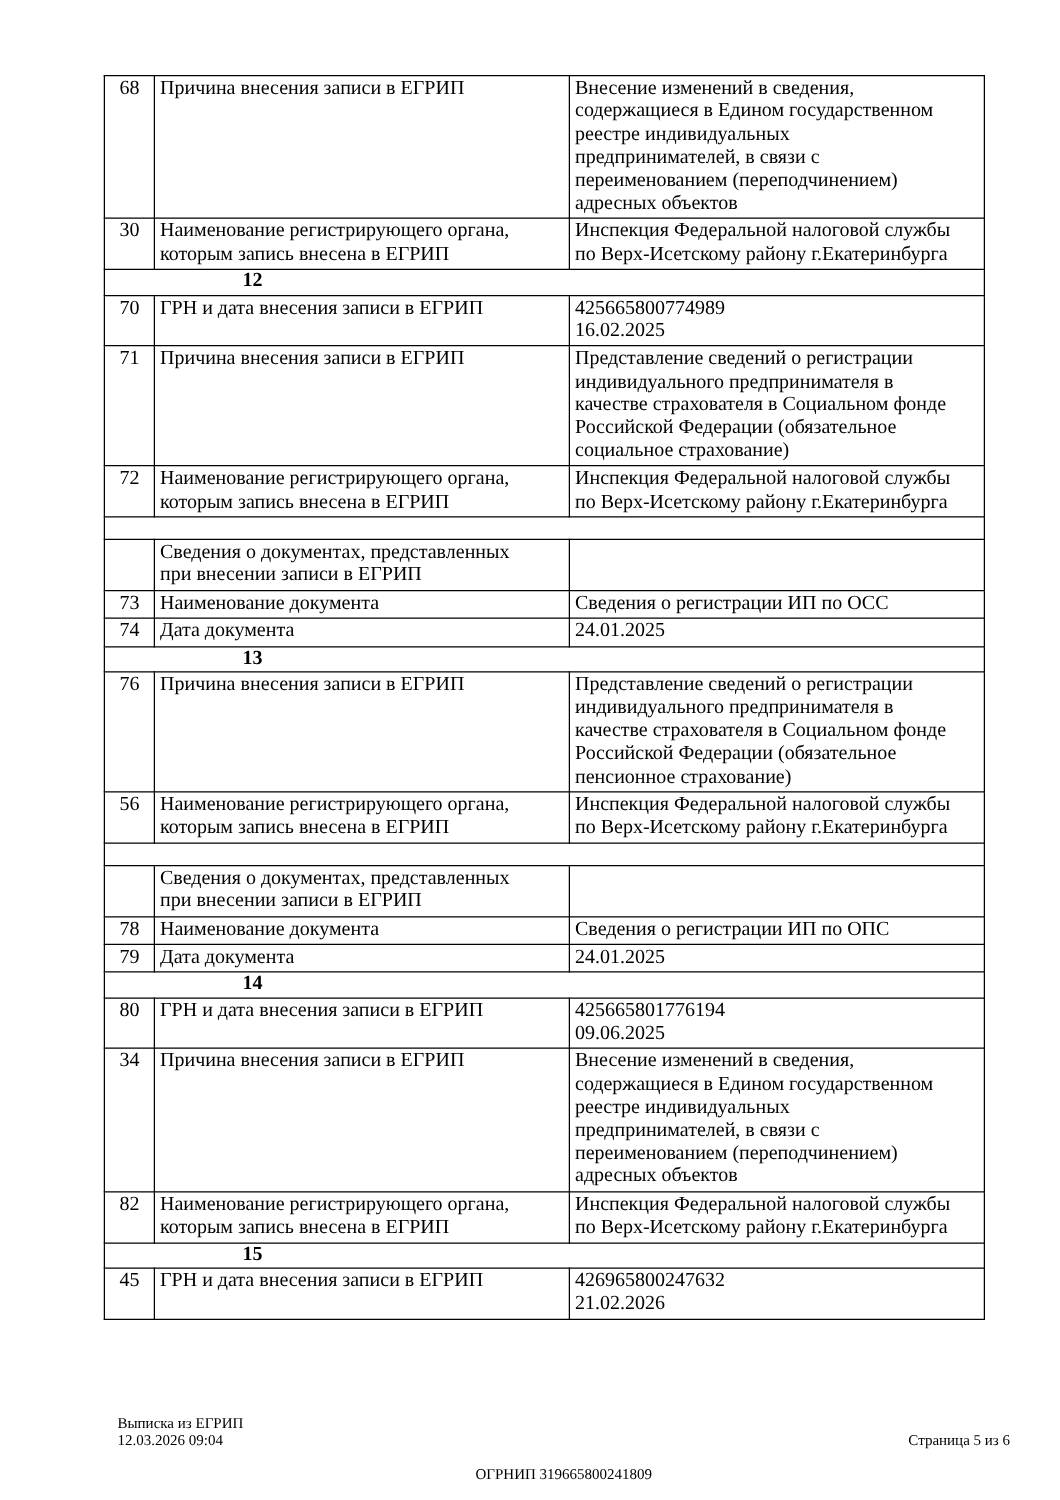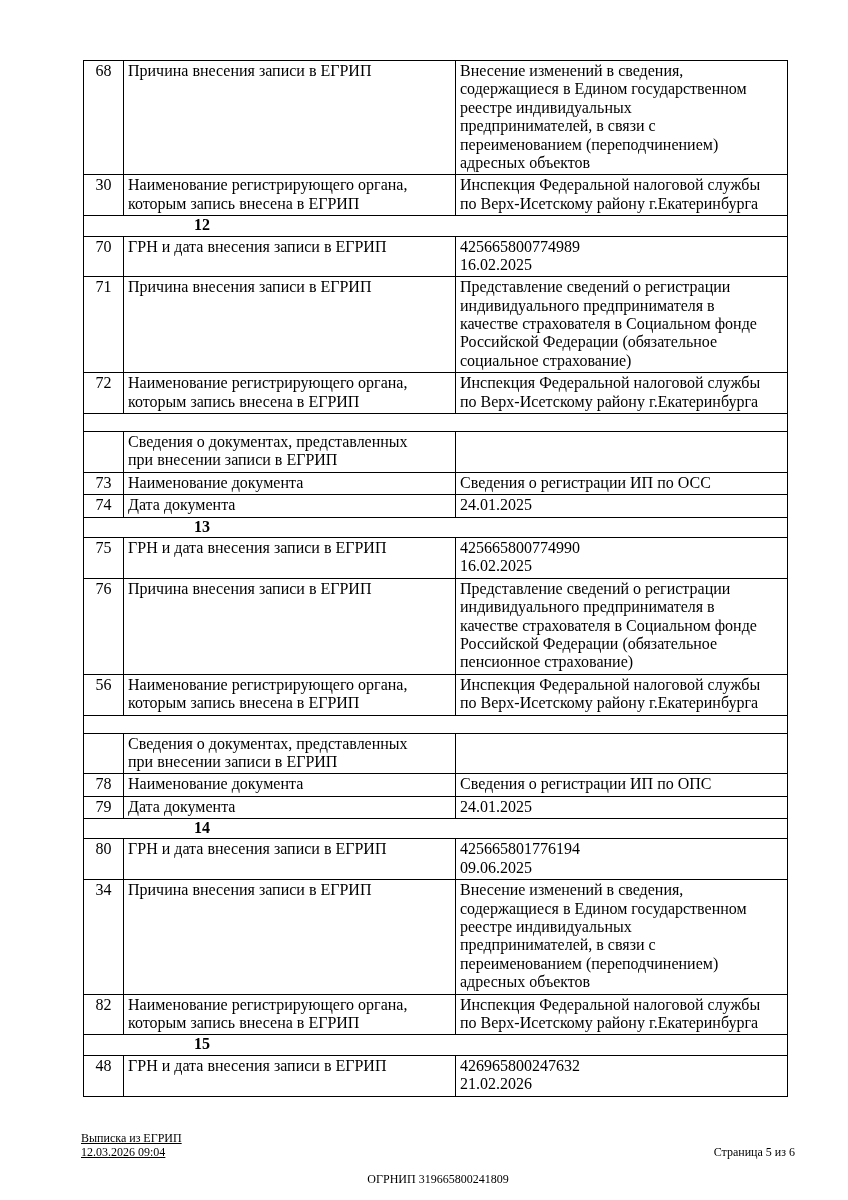--- a/index.html
+++ b/index.html
@@ -39,25 +39,24 @@
     height: 20px;
     padding: 0 0 1px 110px; 
     white-space: nowrap;
   }
   .doc-table tr.spacer td {
     height: 18px;
     padding: 0;
   }
   .footer {
     position: absolute;
-    left: 81px; top: 1131px;
+    left: 94px; top: 1131px;
     width: 714px;
     font-size: 12px;
     line-height: 14px;
-    text-decoration: underline;
   }
   .footer-center {
     position: absolute;
     left: 0; right: 0; top: 14px;
     text-align: center;
     margin-top: 27px;
   }
   .footer-right {
     position: absolute;
     right: 0; top: 14px;
@@ -131,26 +130,20 @@
     </tr>
     <tr>
       <td class="num">74</td>
       <td>Дата документа</td>
       <td>24.01.2025</td>
     </tr>
     <tr class="section">
       <td colspan="3">13</td>
     </tr>
     <tr>
-      <td class="num">75</td>
-      <td>ГРН и дата внесения записи в ЕГРИП</td>
-      <td>425665800774990
-16.02.2025</td>
-    </tr>
-    <tr>
       <td class="num">76</td>
       <td>Причина внесения записи в ЕГРИП</td>
       <td>Представление сведений о регистрации
 индивидуального предпринимателя в
 качестве страхователя в Социальном фонде
 Российской Федерации (обязательное
 пенсионное страхование)</td>
     </tr>
     <tr>
       <td class="num">56</td>
@@ -201,21 +194,21 @@
       <td class="num">82</td>
       <td>Наименование регистрирующего органа,
 которым запись внесена в ЕГРИП</td>
       <td>Инспекция Федеральной налоговой службы
 по Верх-Исетскому району г.Екатеринбурга</td>
     </tr>
     <tr class="section">
       <td colspan="3">15</td>
     </tr>
     <tr>
-      <td class="num">48</td>
+      <td class="num">45</td>
       <td>ГРН и дата внесения записи в ЕГРИП</td>
       <td>426965800247632
 21.02.2026</td>
     </tr>
   </tbody>
 </table>
 
 <div class="footer">
   <div class="footer-left">
     <div>Выписка из ЕГРИП</div>

